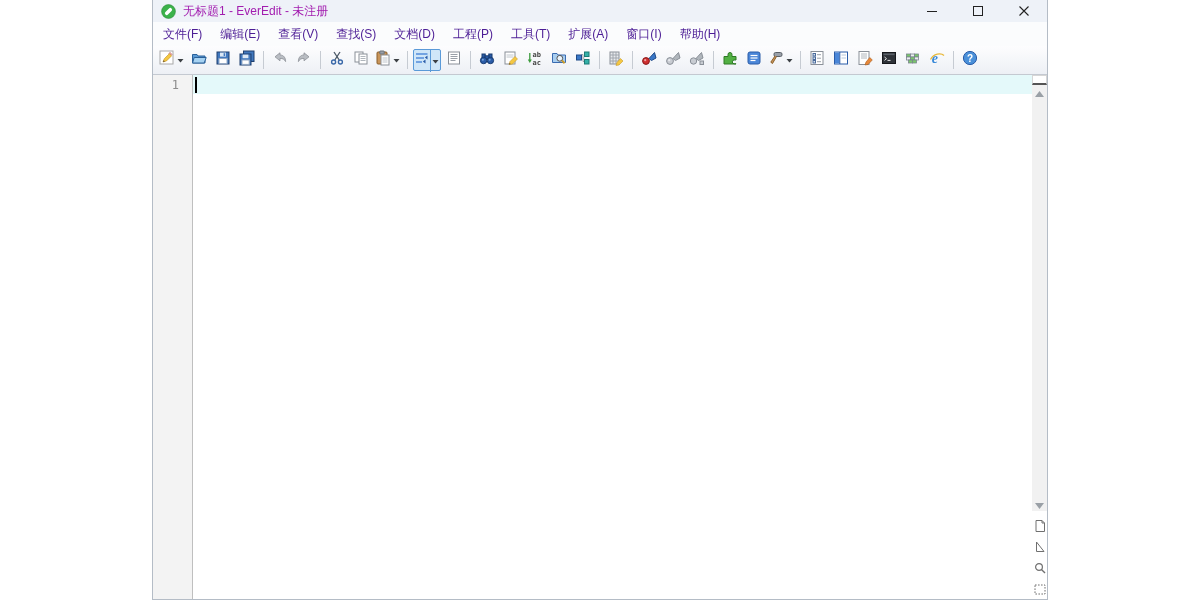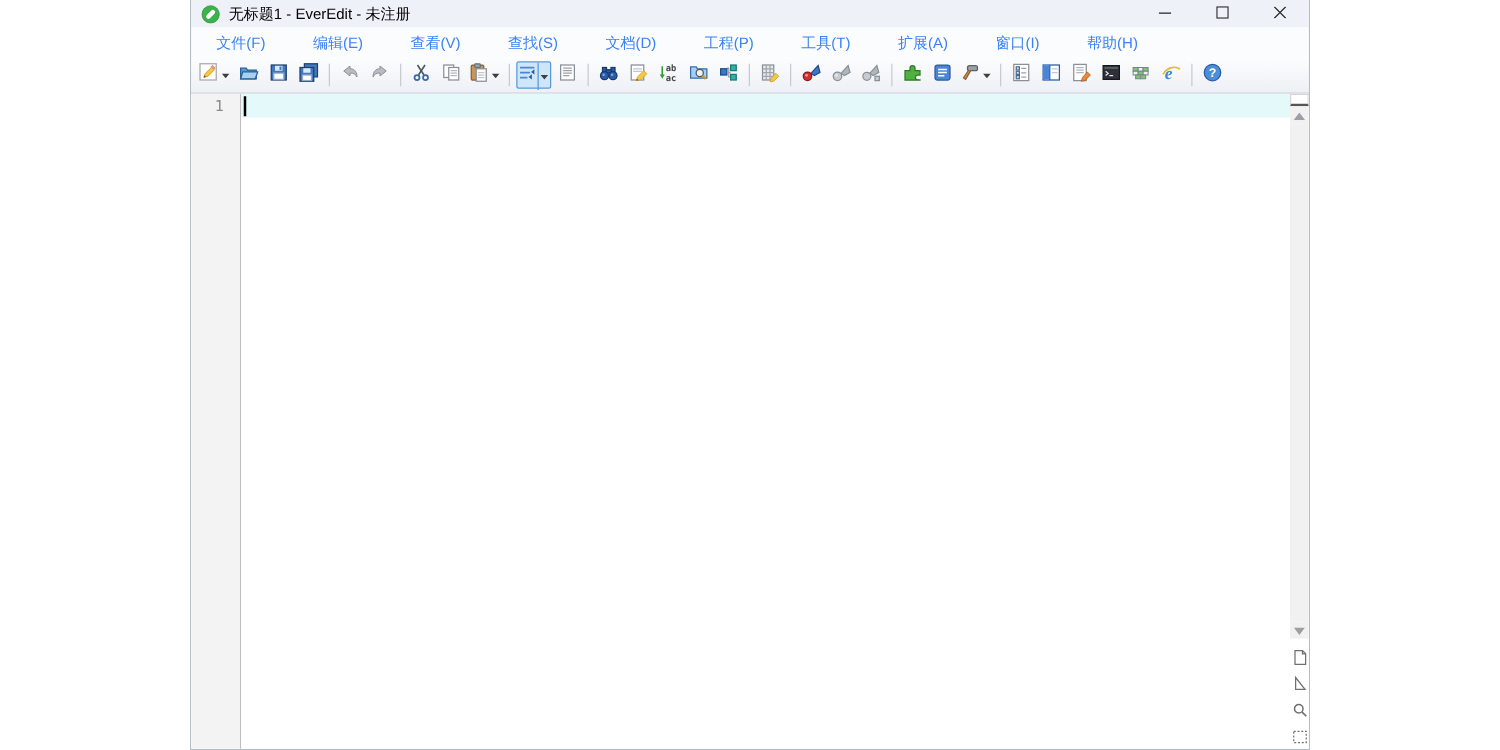--- a/index.html
+++ b/index.html
@@ -10,26 +10,26 @@
     -webkit-font-smoothing:antialiased;
   }
   .window {
     position:absolute; left:152px; top:0; width:896px; height:600px;
     background:#fff; border:1px solid #b4bcc6; border-top:none;
     display:flex; flex-direction:column;
   }
   
   .titlebar { height:22px; background:#eef2f8; display:flex; align-items:center; flex:0 0 auto; }
   .app-logo { width:15px; height:15px; margin:0 7px 0 8px; flex:0 0 auto; }
-  .title-text { font-size:12px; color:#000000; white-space:nowrap; }
+  .title-text { font-size:12px; color:#a21caf; white-space:nowrap; }
   .win-controls { margin-left:auto; display:flex; height:100%; }
   .win-btn { width:46px; height:100%; display:flex; align-items:center; justify-content:center; cursor:default; }
   
   .menubar { height:24px; background:#fbfcfd; display:flex; align-items:center; padding-left:1px; flex:0 0 auto; }
-  .menu-item { font-size:12px; color:#3b82f6; padding:3px 19px; white-space:nowrap; }
+  .menu-item { font-size:12px; color:#4c1d95; padding:3px 9px; white-space:nowrap; }
   
   .toolbar {
     height:29px; background:linear-gradient(#fdfdfe, #edf0f5);
     border-bottom:1px solid #c4c9d1; display:flex; align-items:center;
     padding-left:4px; flex:0 0 auto;
   }
   .tb-btn { height:22px; min-width:22px; display:flex; justify-content:center;
             border:1px solid transparent; border-radius:2px; margin:0 1px; }
   .tb-ic, .tb-ic svg { width:16px; height:16px; display:block; }
   .tb-arrow { width:10px; height:20px; display:flex; align-items:center; justify-content:center; }

